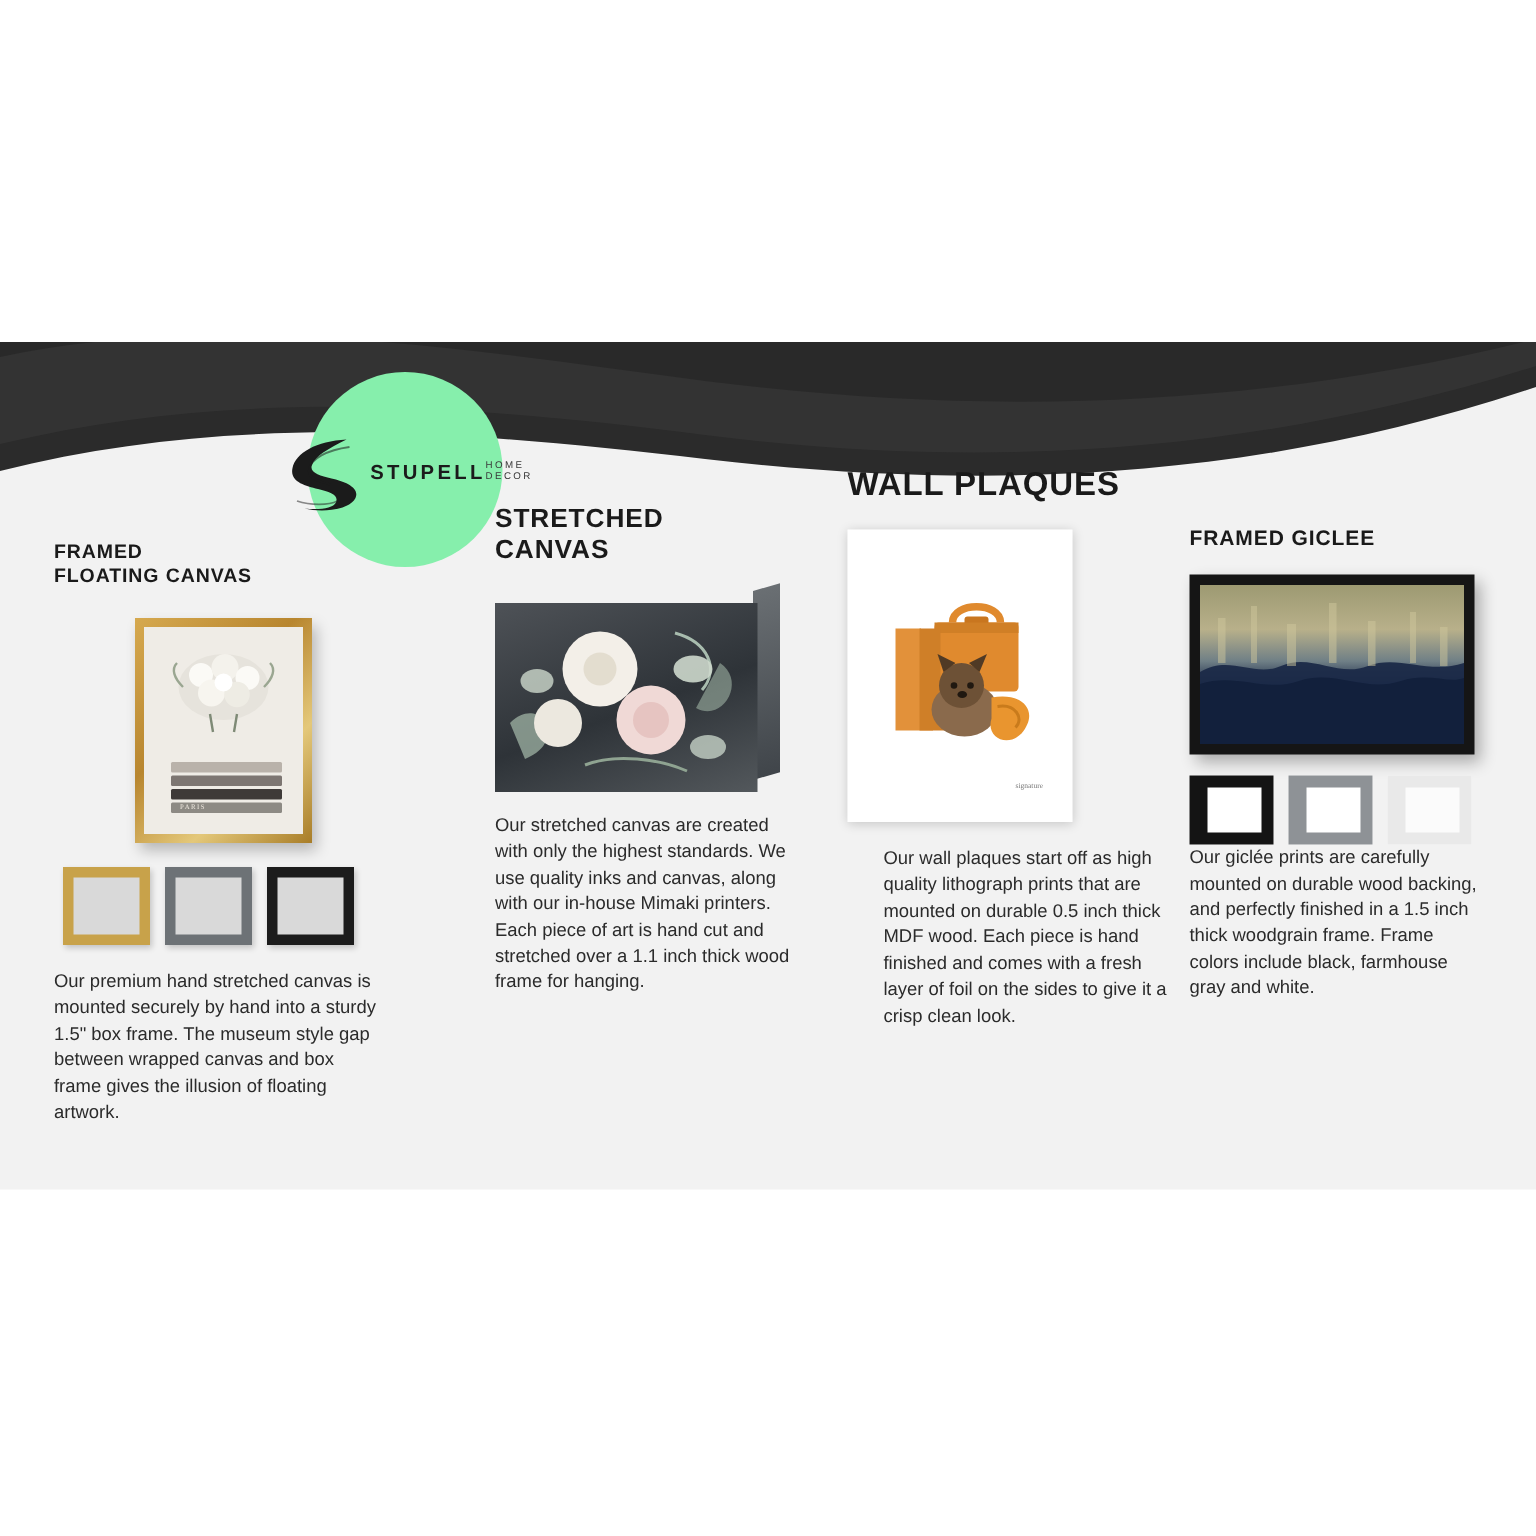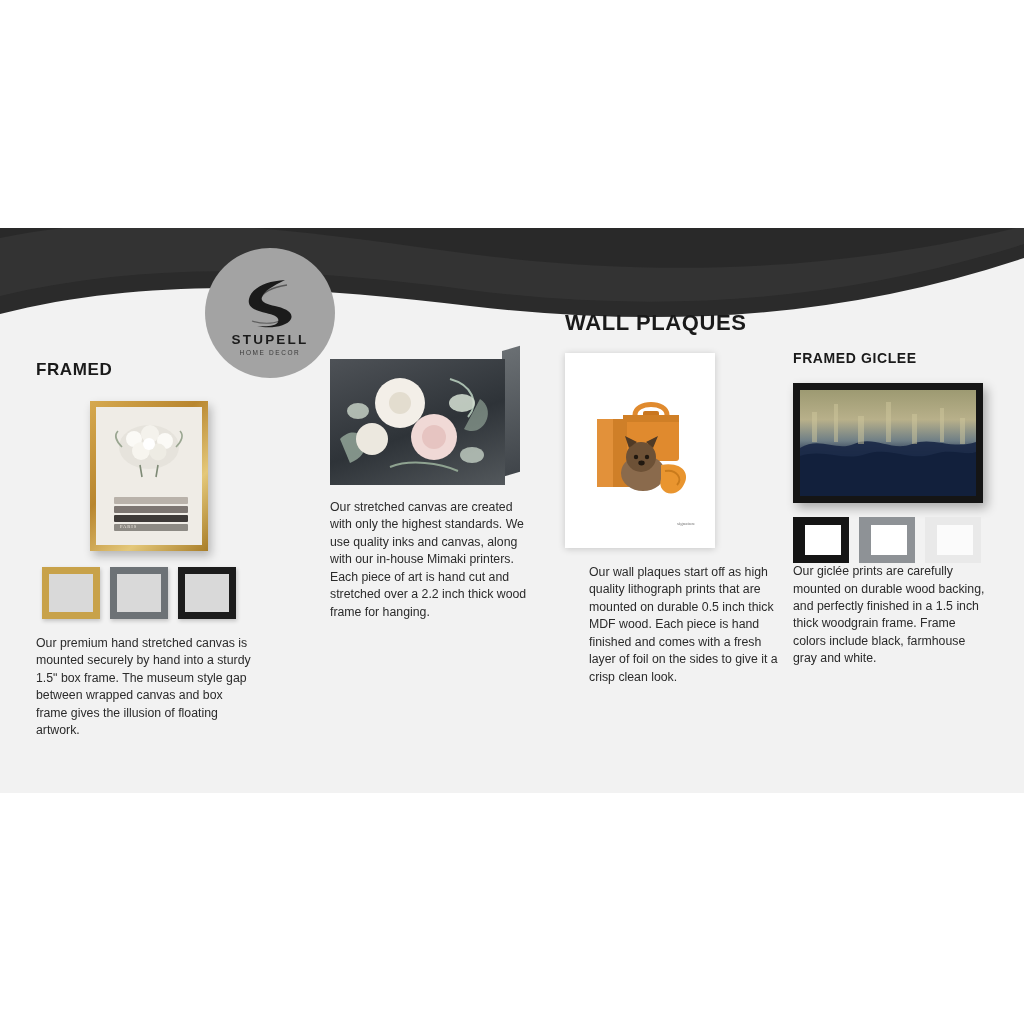--- a/index.html
+++ b/index.html
@@ -41,24 +41,24 @@
     overflow: hidden;
   }
 
   .logo-circle {
     position: absolute;
     left: 205px;
     top: 248px;
     width: 130px;
     height: 130px;
     border-radius: 50%;
-    background: #a3a3a3;
+    background: #86efac;
     z-index: 6;
     display: flex;
-    flex-direction: column;
+    flex-direction: row;
     align-items: center;
     justify-content: center;
   }
   .logo-swoosh {
     width: 62px;
     height: 52px;
     margin-top: 6px;
   }
   .logo-name {
     font-size: 13.5px;
@@ -89,21 +89,21 @@
   }
   .col-body {
     font-size: 12.3px;
     line-height: 1.42;
     color: #2b2b2b;
     font-family: "Liberation Sans", sans-serif;
   }
 
   
   #col1 { left: 36px; top: 360px; width: 250px; }
-  #col1 .col-title { font-size: 17px; }
+  #col1 .col-title { font-size: 13px; }
   #col1 .art-wrap { margin-top: 20px; margin-left: 54px; }
   #col1 .col-body { margin-top: 16px; width: 215px; }
 
   
   .ffc-frame {
     width: 118px;
     height: 150px;
     background: linear-gradient(135deg,#d6a94f,#b8862f 40%,#e4c87a 70%,#a87d28);
     padding: 6px;
     box-sizing: border-box;
@@ -255,20 +255,21 @@
         <path d="M13 44 C22 47 34 47 40 44" fill="none" stroke="#1b1b1b" stroke-width="1.2" opacity="0.5"></path>
       </svg>
     </span>
     <span class="logo-name">STUPELL</span>
     <span class="logo-sub">HOME DECOR</span>
   </div>
 
   <div class="col" id="col1">
     <div class="col-title">
       <div>FRAMED</div>
+      <div>FLOATING CANVAS</div>
     </div>
 
     <div class="art-wrap">
       <div class="ffc-frame">
         <div class="ffc-inner">
           <svg class="bouquet" viewBox="0 0 78 62">
             <ellipse cx="39" cy="26" rx="30" ry="22" fill="#e6e3dc"></ellipse>
             <circle cx="24" cy="18" r="8" fill="#fbfaf6"></circle>
             <circle cx="40" cy="13" r="9" fill="#f4f2ec"></circle>
             <circle cx="55" cy="20" r="8" fill="#fbfaf6"></circle>
@@ -293,20 +294,24 @@
     <div class="swatches">
       <div class="swatch sw-gold"></div>
       <div class="swatch sw-gray"></div>
       <div class="swatch sw-black"></div>
     </div>
 
     <p class="col-body">Our premium hand stretched canvas is mounted securely by hand into a sturdy 1.5ʺ box frame. The museum style gap between wrapped canvas and box frame gives the illusion of floating artwork.</p>
   </div>
 
   <div class="col" id="col2">
+    <div class="col-title">
+      <div>STRETCHED</div>
+      <div>CANVAS</div>
+    </div>
 
     <div class="stretched">
       <div class="sc-side"></div>
       <div class="sc-front">
         <svg width="175" height="126" viewBox="0 0 175 126">
           <path d="M10 80 C30 60 50 92 20 104" fill="#9fb3a4" opacity="0.75"></path>
           <path d="M150 40 C168 52 152 80 134 70" fill="#9fb3a4" opacity="0.6"></path>
           <path d="M120 20 C142 26 150 44 138 58" fill="none" stroke="#a8bcae" stroke-width="2"></path>
           <circle cx="70" cy="44" r="25" fill="#f3efe8"></circle>
           <circle cx="70" cy="44" r="11" fill="#e3ddcf"></circle>
@@ -314,21 +319,21 @@
           <circle cx="104" cy="78" r="12" fill="#e6c4c1"></circle>
           <circle cx="42" cy="80" r="16" fill="#ece8df"></circle>
           <ellipse cx="132" cy="44" rx="13" ry="9" fill="#cdd8cc" opacity="0.9"></ellipse>
           <ellipse cx="28" cy="52" rx="11" ry="8" fill="#cdd8cc" opacity="0.8"></ellipse>
           <ellipse cx="142" cy="96" rx="12" ry="8" fill="#c4d1c6" opacity="0.8"></ellipse>
           <path d="M60 108 C80 100 110 104 128 112" stroke="#8fa391" stroke-width="2" fill="none"></path>
         </svg>
       </div>
     </div>
 
-    <p class="col-body">Our stretched canvas are created with only the highest standards. We use quality inks and canvas, along with our in-house Mimaki printers. Each piece of art is hand cut and stretched over a 2.2 inch thick wood frame for hanging.</p>
+    <p class="col-body">Our stretched canvas are created with only the highest standards. We use quality inks and canvas, along with our in-house Mimaki printers. Each piece of art is hand cut and stretched over a 1.1 inch thick wood frame for hanging.</p>
   </div>
 
   <div class="col" id="col3">
     <div class="col-title">
       <div>WALL PLAQUES</div>
     </div>
 
     <div class="plaque">
       <svg width="150" height="195" viewBox="0 0 150 195">
         <rect x="0" y="0" width="150" height="195" fill="#ffffff"></rect>

